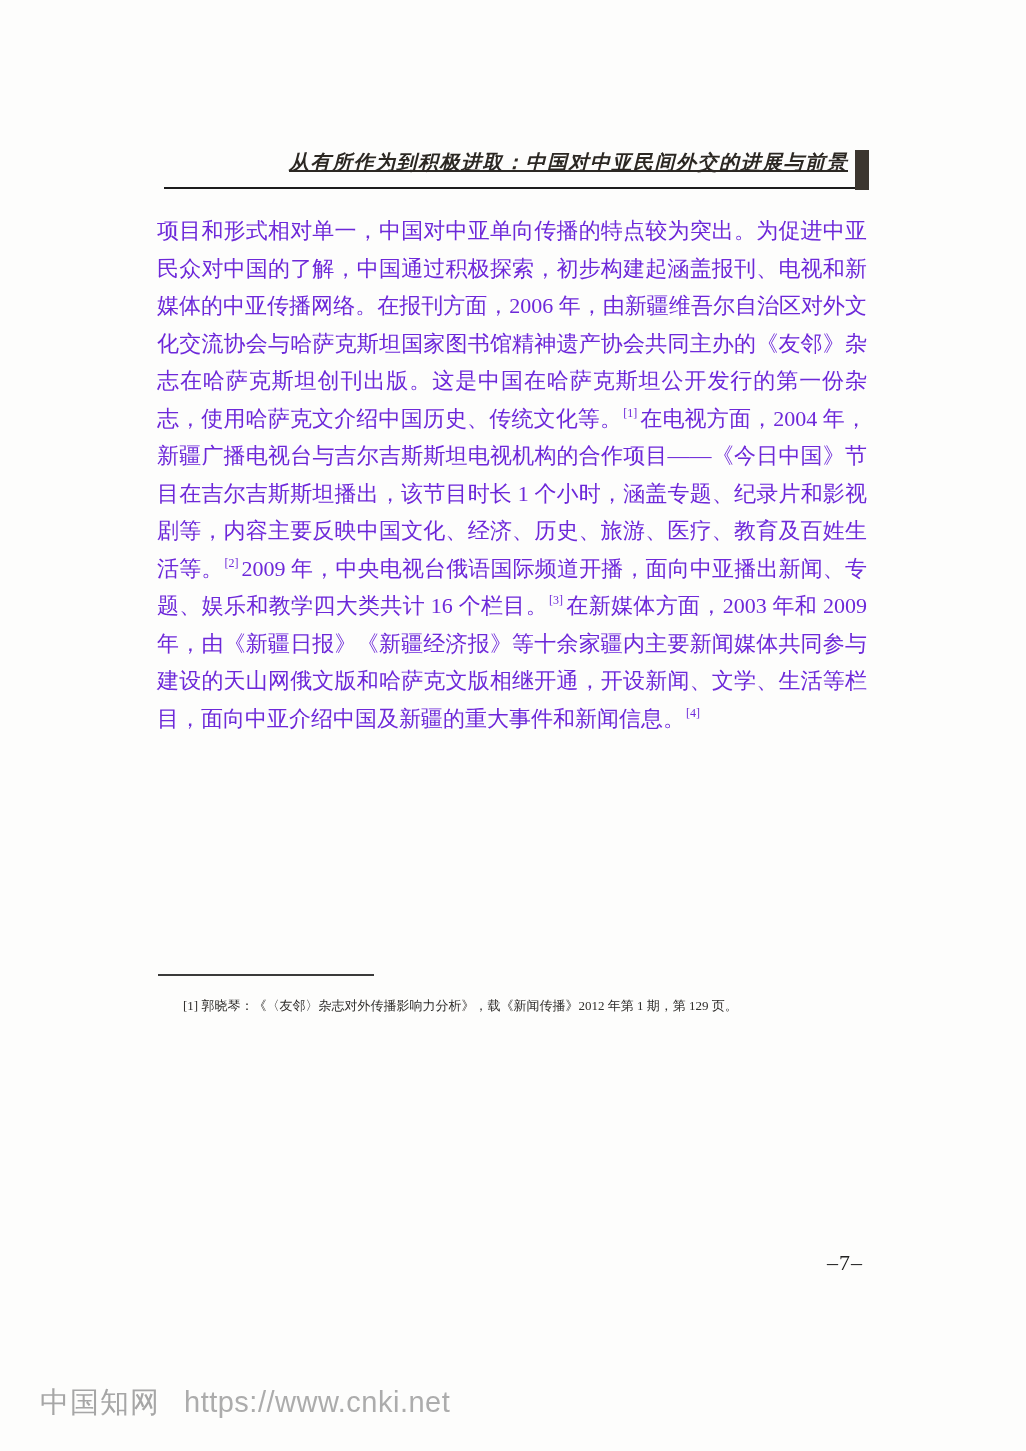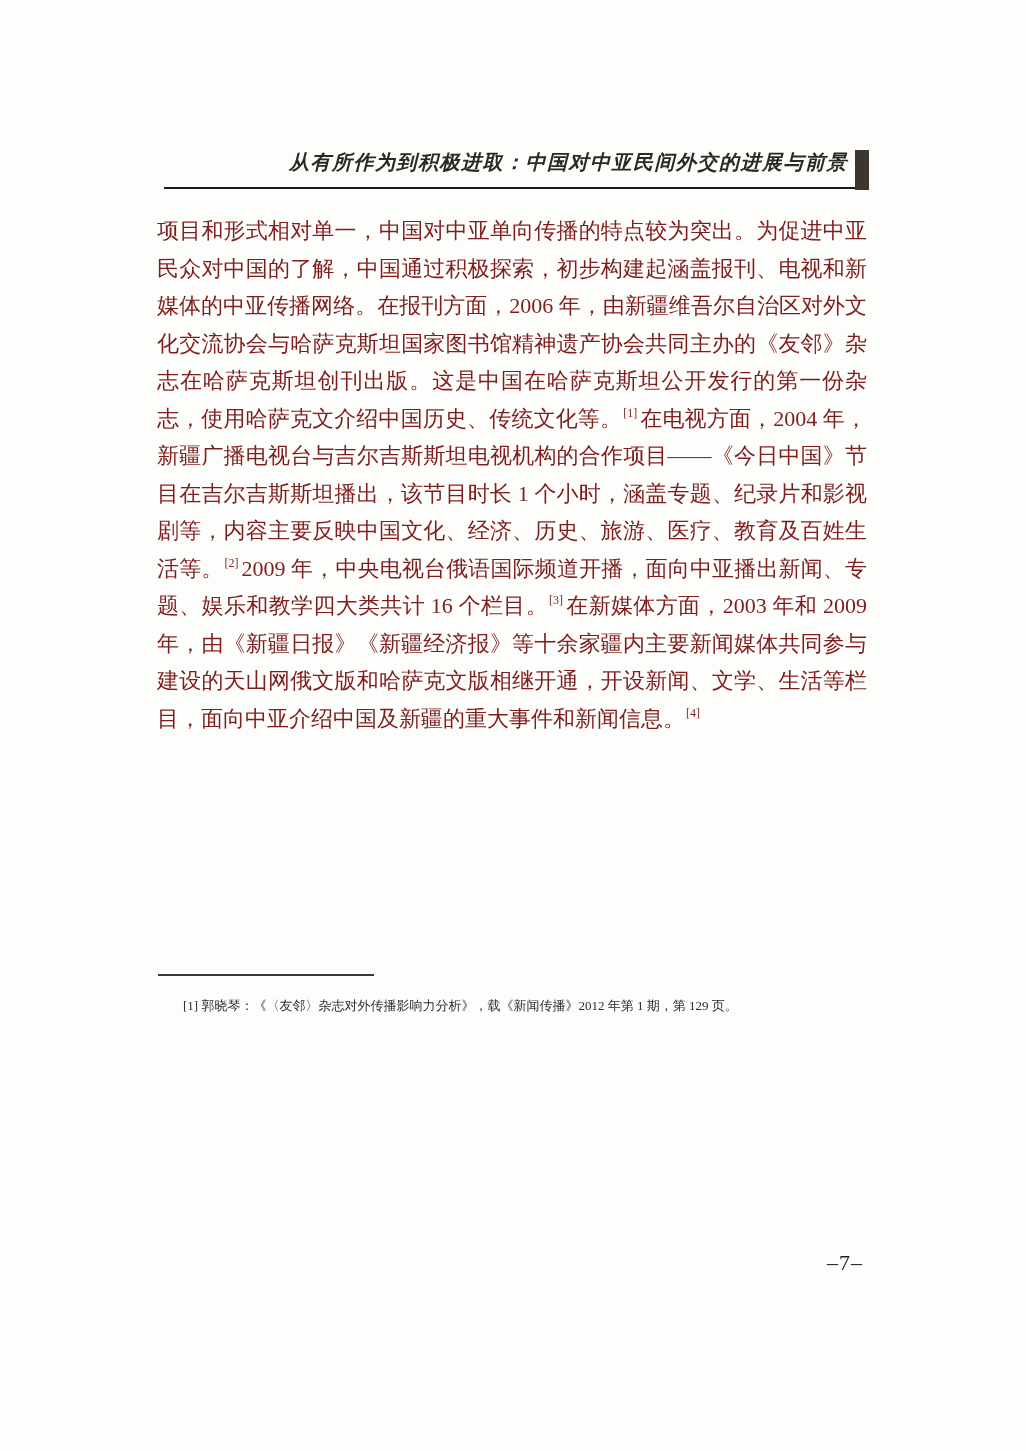--- a/index.html
+++ b/index.html
@@ -21,20 +21,21 @@
   .header-title {
     position: absolute;
     top: 149px;
     right: 178px;
     font-size: 20px;
     font-weight: bold;
     font-style: italic;
     letter-spacing: 1.5px;
     color: #2c2823;
     white-space: nowrap;
+    text-decoration: underline;
   }
   .header-block {
     position: absolute;
     top: 150px;
     left: 855px;
     width: 14px;
     height: 40px;
     background: #3c362f;
   }
   .header-rule {
@@ -47,21 +48,21 @@
   }
 
   
   .content {
     position: absolute;
     top: 212px;
     left: 157px;
     width: 710px;
     font-size: 22px;
     line-height: 37.5px;
-    color: #7f1d1d;
+    color: #6d28d9;
     text-align: justify;
   }
   .para { margin: 0; }
   .para.indent { text-indent: 2em; }
   .content sup {
     font-size: 12px;
     line-height: 0;
     vertical-align: 9px;
     margin: 0 3px 0 1px;
   }
@@ -130,14 +131,17 @@
     <p class="para"><span>项目和形式相对单一，中国对中亚单向传播的特点较为突出。为促进中亚民众对中国的了解，中国通过积极探索，初步构建起涵盖报刊、电视和新媒体的中亚传播网络。在报刊方面，2006 年，由新疆维吾尔自治区对外文化交流协会与哈萨克斯坦国家图书馆精神遗产协会共同主办的《友邻》杂志在哈萨克斯坦创刊出版。这是中国在哈萨克斯坦公开发行的第一份杂志，使用哈萨克文介绍中国历史、传统文化等。</span><sup>[1]</sup><span>在电视方面，2004 年，新疆广播电视台与吉尔吉斯斯坦电视机构的合作项目——《今日中国》节目在吉尔吉斯斯坦播出，该节目时长 1 个小时，涵盖专题、纪录片和影视剧等，内容主要反映中国文化、经济、历史、旅游、医疗、教育及百姓生活等。</span><sup>[2]</sup><span>2009 年，中央电视台俄语国际频道开播，面向中亚播出新闻、专题、娱乐和教学四大类共计 16 个栏目。</span><sup>[3]</sup><span>在新媒体方面，2003 年和 2009 年，由《新疆日报》《新疆经济报》等十余家疆内主要新闻媒体共同参与建设的天山网俄文版和哈萨克文版相继开通，开设新闻、文学、生活等栏目，面向中亚介绍中国及新疆的重大事件和新闻信息。</span><sup>[4]</sup></p>
   </div>
 
   <div class="footnote-sep"></div>
   <div class="footnotes">
     <p class="fn">[1] 郭晓琴：《〈友邻〉杂志对外传播影响力分析》，载《新闻传播》2012 年第 1 期，第 129 页。</p>
   </div>
 
   <div class="page-number">–7–</div>
 
+  <div class="watermark">
+    <span class="wm-brand">中国知网</span><span class="wm-url">https://www.cnki.net</span>
+  </div>
 
 </div>
 
 </body></html>

